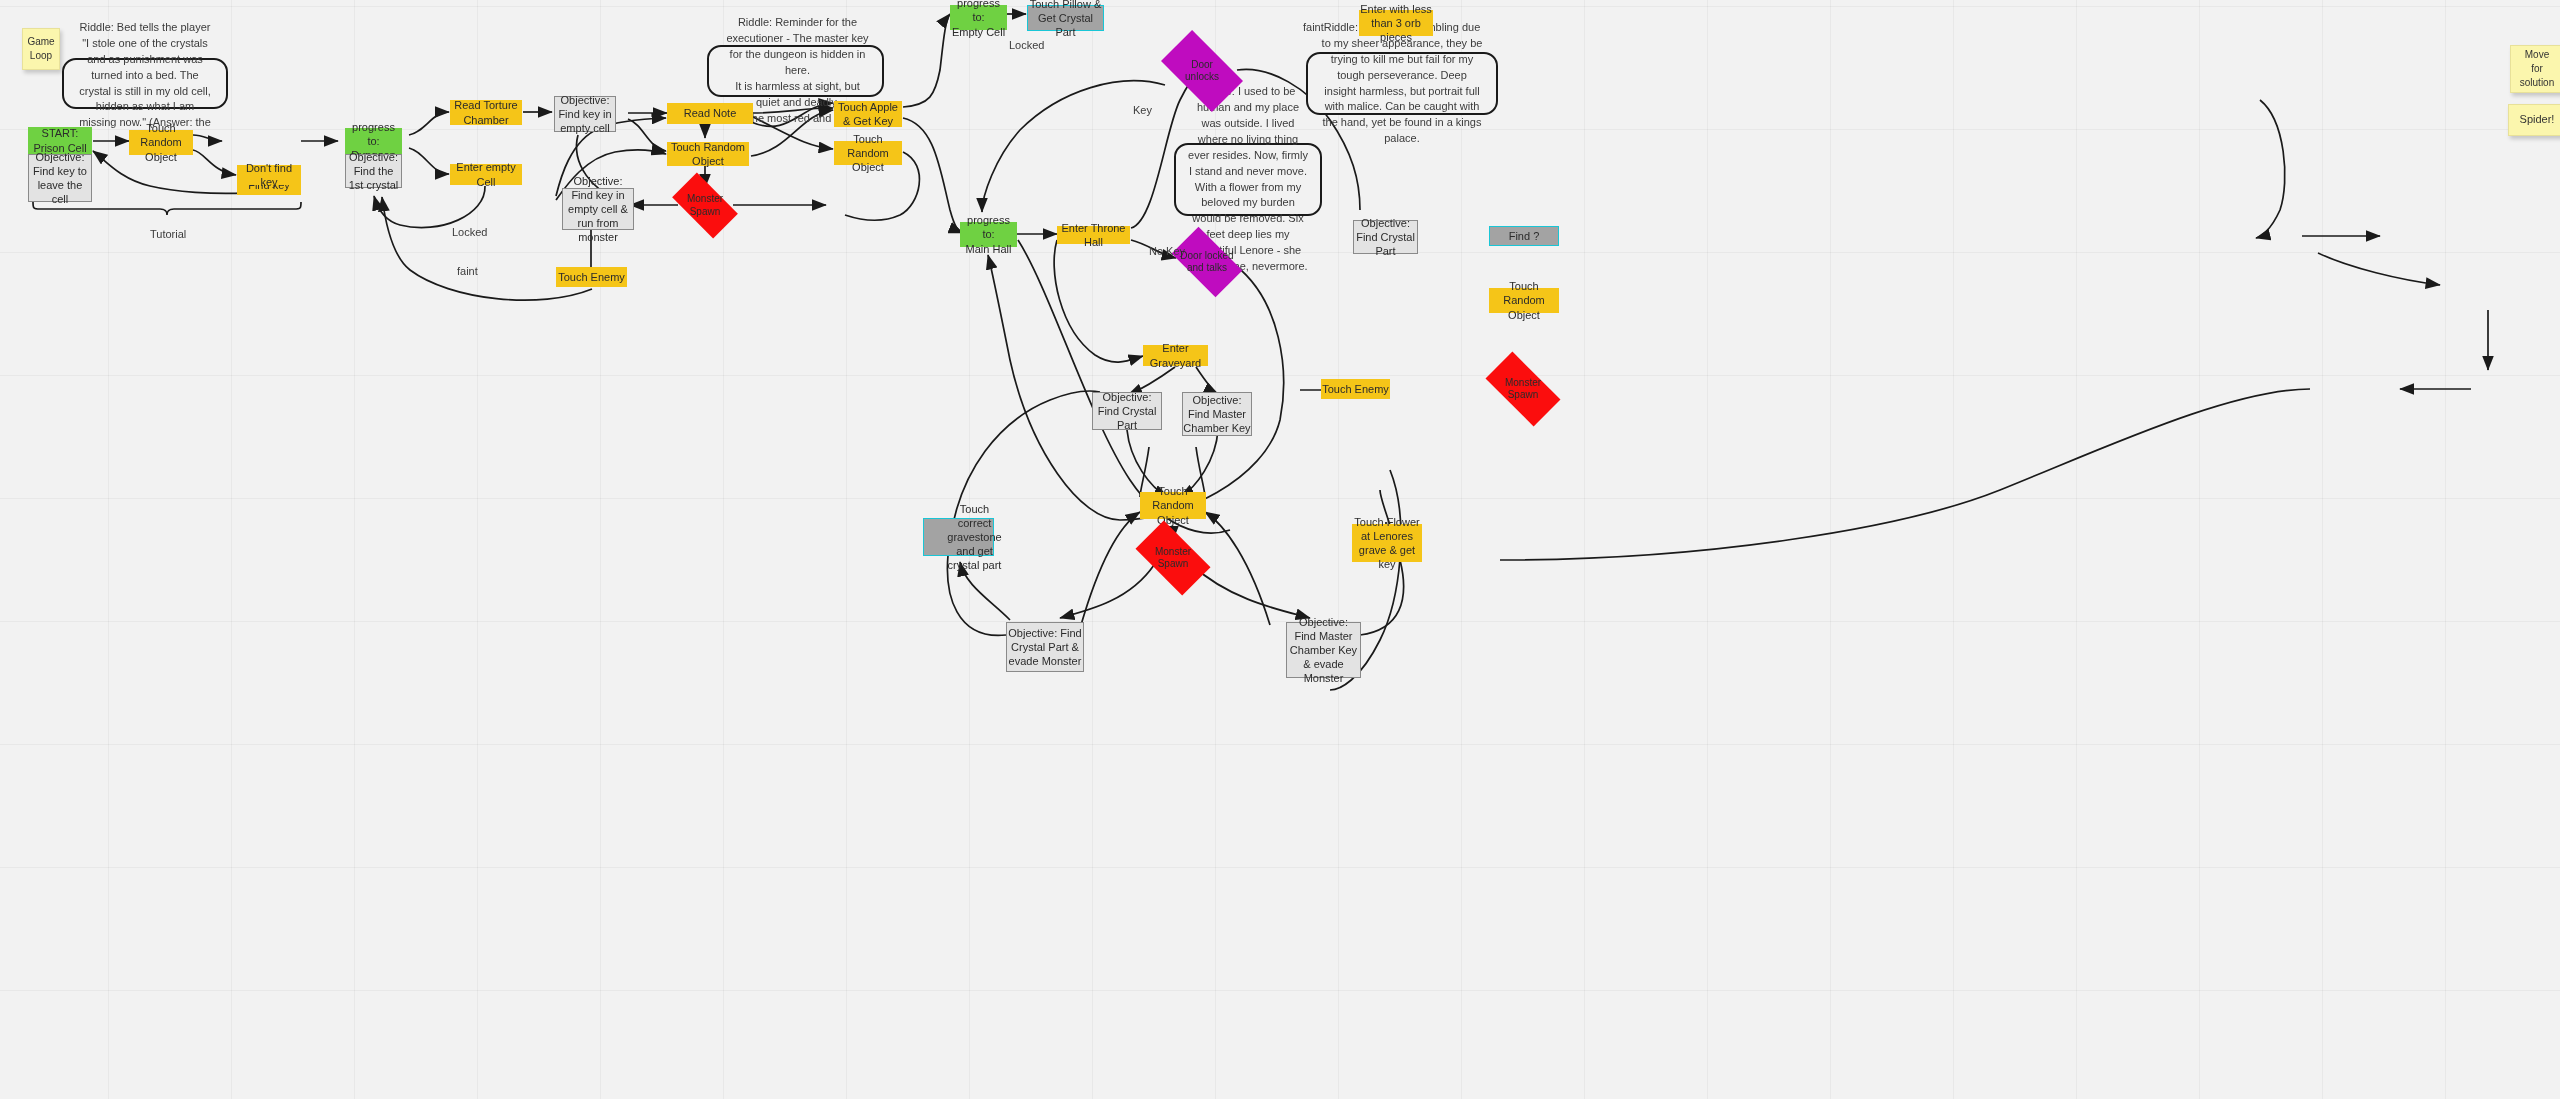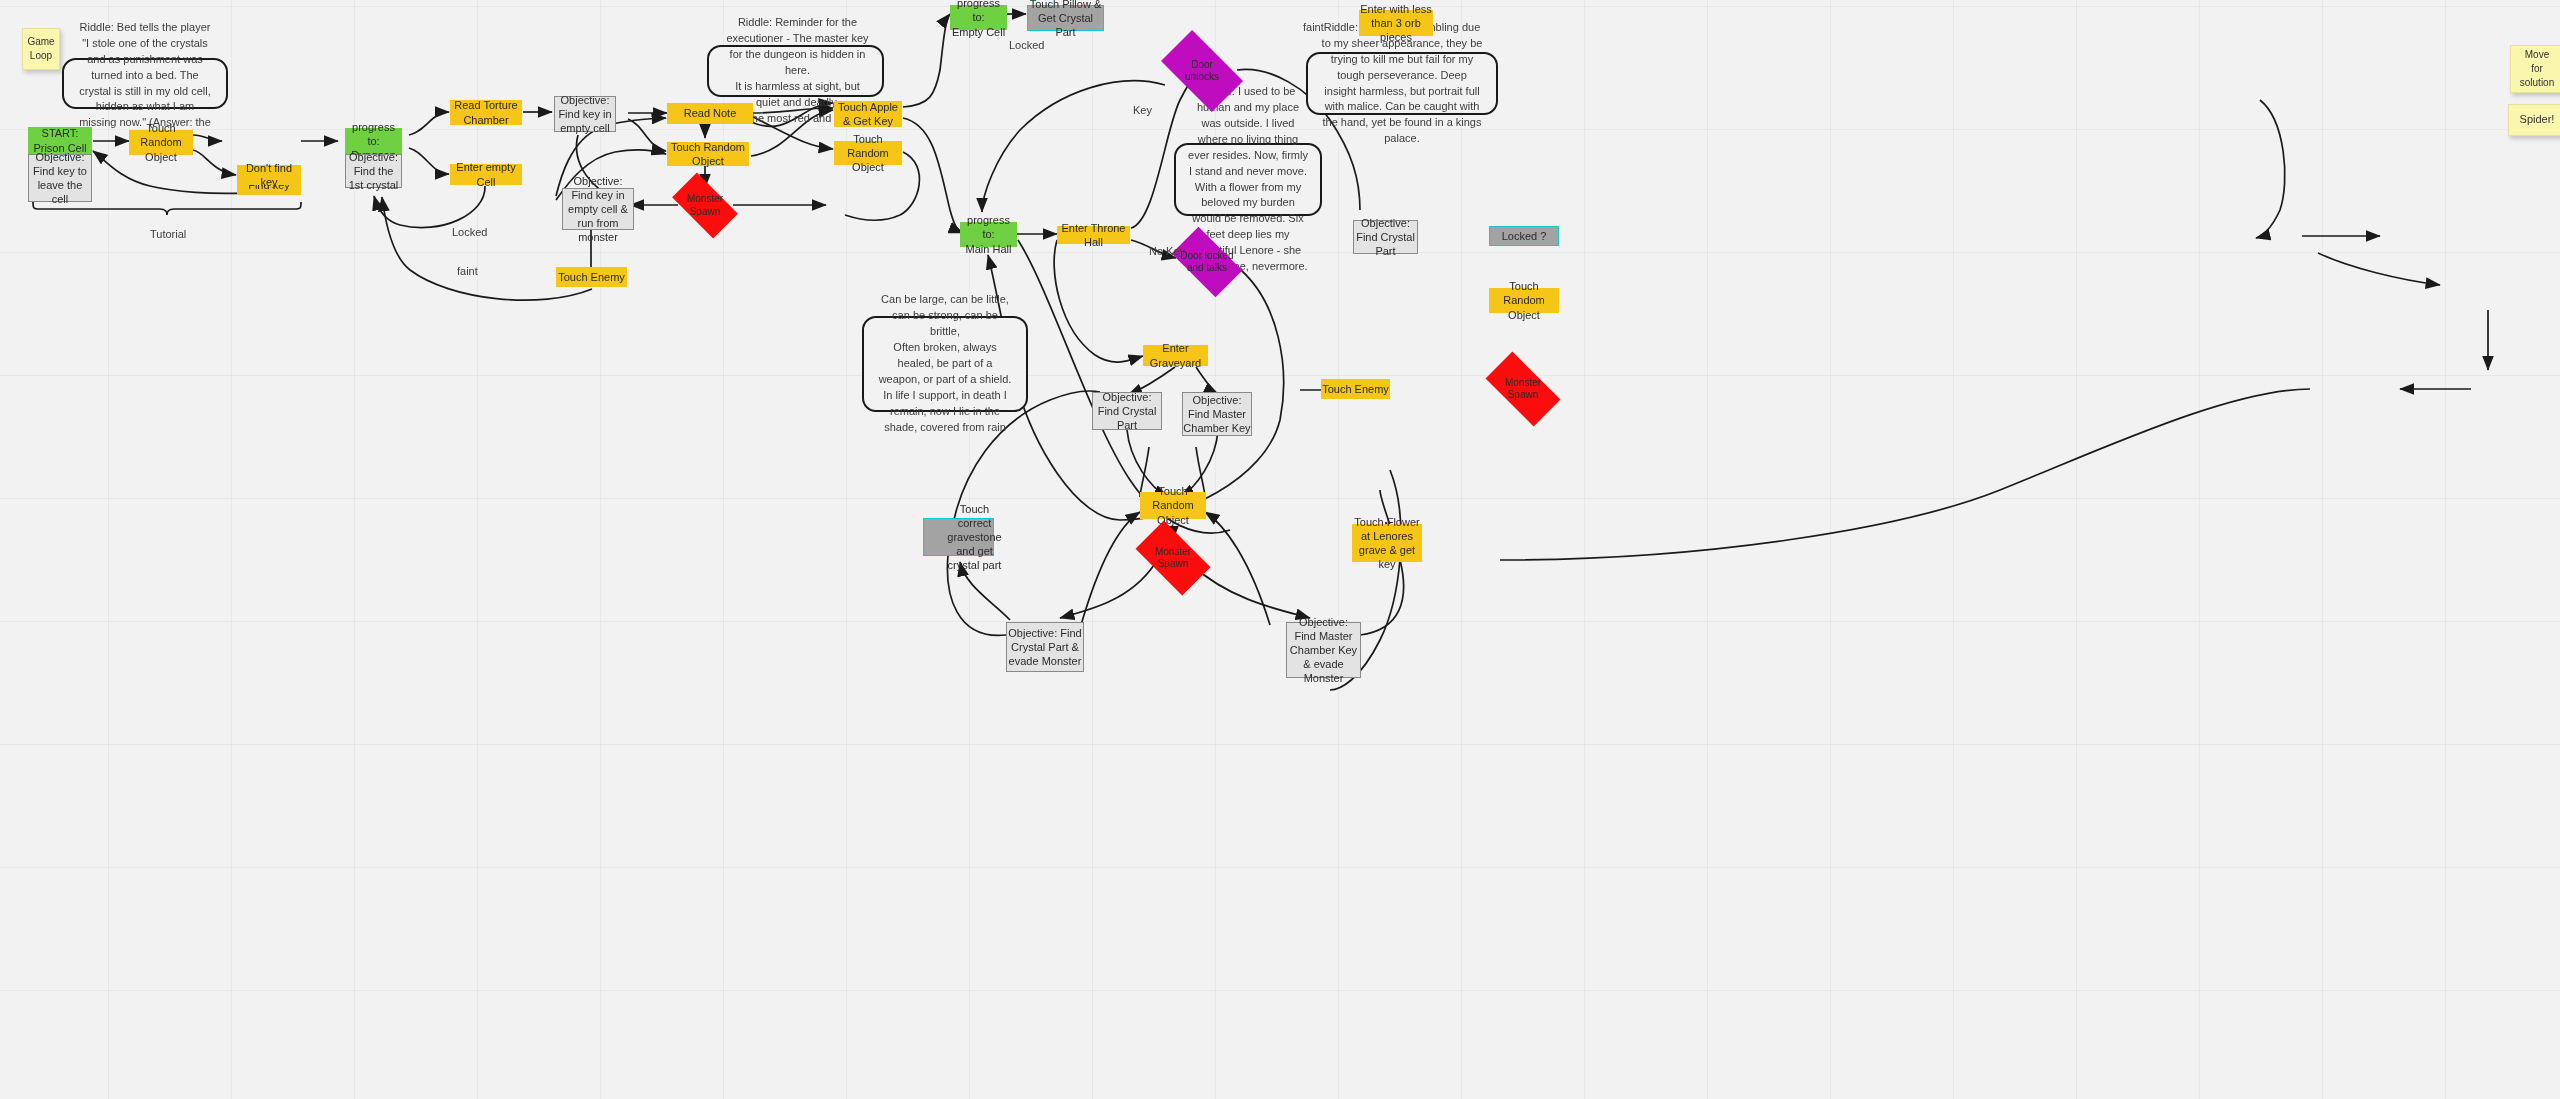--- a/index.html
+++ b/index.html
@@ -127,23 +127,20 @@
 for
 solution</div>
   <div class="note" style="left:2508px;top:104px;width:56px;height:30px;font-size:11px;">Spider!</div>
 
   <div class="callout" style="left:62px;top:58px;width:166px;height:51px;">Riddle: Bed tells the player "I stole one of the crystals and as punishment was turned into a bed. The crystal is still in my old cell, hidden as what I am missing now." (Answer: the pillow)</div>
   <div class="callout" style="left:707px;top:45px;width:177px;height:52px;padding-left:16px;">Riddle: Reminder for the executioner - The master key for the dungeon is hidden in here.
 It is harmless at sight, but quiet and deadly.
 And the most red and bright."</div>
   <div class="callout" style="left:1306px;top:52px;width:192px;height:63px;">Riddle: People be trembling due to my sheer appearance, they be trying to kill me but fail for my tough perseverance. Deep insight harmless, but portrait full with malice. Can be caught with the hand, yet be found in a kings palace.</div>
   <div class="callout" style="left:1174px;top:143px;width:148px;height:73px;">Riddle: I used to be human and my place was outside. I lived where no living thing ever resides. Now, firmly I stand and never move. With a flower from my beloved my burden would be removed. Six feet deep lies my beautiful Lenore - she lies with me, nevermore.</div>
-  <div class="callout" style="left:862px;top:316px;width:166px;height:96px;">Can be large, can be little, can be strong, can be brittle,
-Often broken, always healed,  be part of a weapon, or part of a shield.
-In life I support, in death I remain, now I lie in the shade, covered from rain</div>
 
   <div class="node progress" style="left:28px;top:127px;width:64px;height:27px;">START:
 Prison Cell</div>
   <div class="node objective" style="left:28px;top:154px;width:64px;height:48px;">Objective: Find key to leave the cell</div>
 
   <div class="node action" style="left:129px;top:130px;width:64px;height:25px;">Touch Random Object</div>
   <div class="node action" style="left:237px;top:131px;width:64px;height:20px;margin-top:44px;">Find key</div>
   <div class="node action" style="left:237px;top:165px;width:64px;height:20px;">Don't find key</div>
 
   <div class="node progress" style="left:345px;top:128px;width:57px;height:26px;">progress to:
@@ -185,21 +182,21 @@
   </div>
   <div class="diamond d-purple" style="left:1176px;top:243px;width:62px;height:38px;">
     <div class="dshape"></div>
     <div class="dlabel">Door locked
 and talks</div>
   </div>
 
   <div class="node action" style="left:1359px;top:10px;width:74px;height:26px;">Enter with less than 3 orb pieces</div>
 
   <div class="node objective" style="left:1353px;top:220px;width:65px;height:34px;">Objective: Find Crystal Part</div>
-  <div class="node reward" style="left:1489px;top:226px;width:70px;height:20px;">Locked ?</div>
+  <div class="node reward" style="left:1489px;top:226px;width:70px;height:20px;">Find ?</div>
   <div class="node action" style="left:1489px;top:288px;width:70px;height:25px;">Touch Random Object</div>
 
   <div class="diamond d-red" style="left:1489px;top:370px;width:68px;height:38px;">
     <div class="dshape"></div>
     <div class="dlabel">Monster
 Spawn</div>
   </div>
 
   <div class="node action" style="left:1321px;top:379px;width:69px;height:20px;">Touch Enemy</div>
 

